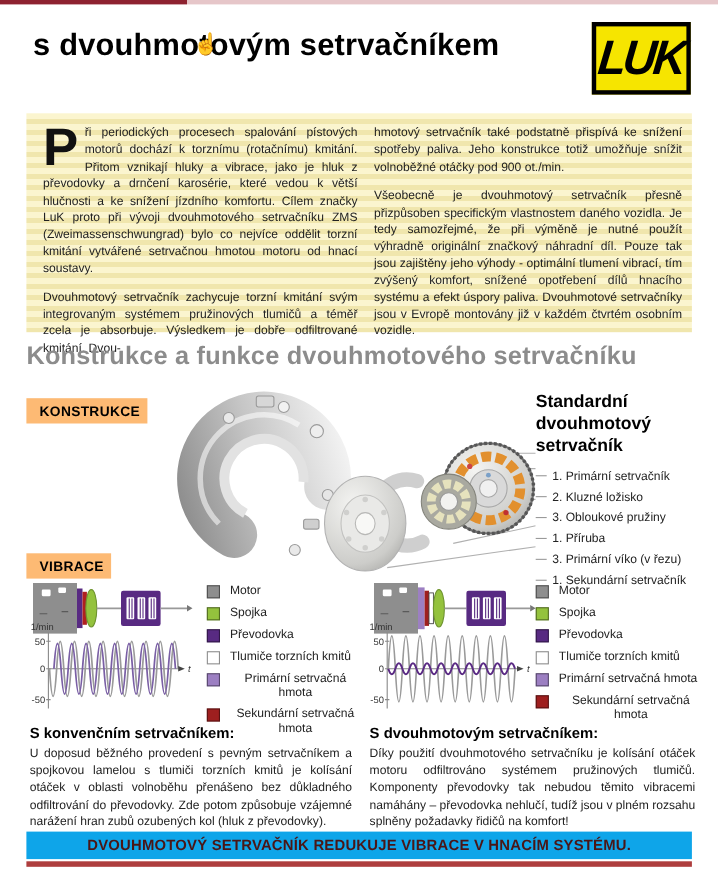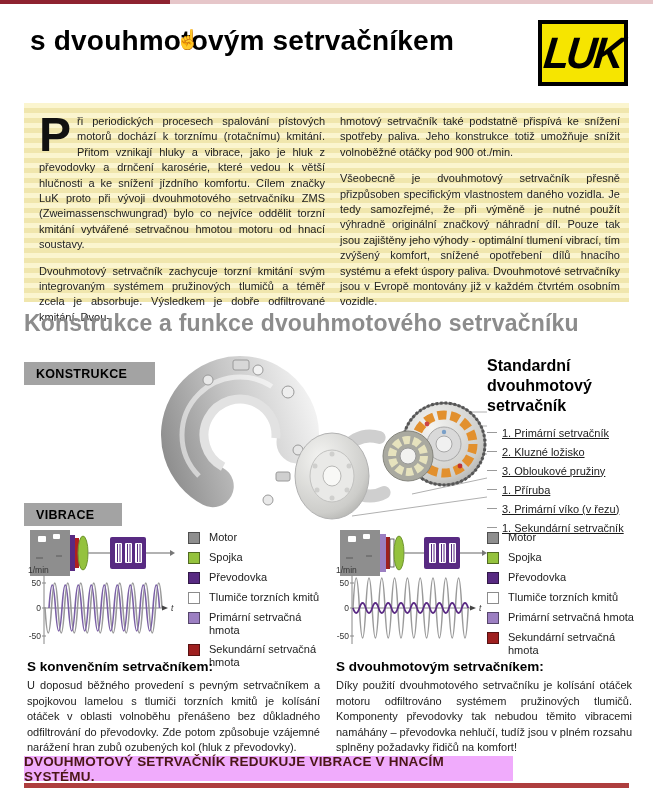--- a/index.html
+++ b/index.html
@@ -27,47 +27,47 @@
          background:repeating-linear-gradient(to bottom,#fbf5cf 0 5px,#f0e6ad 5px 10px);}
   .intro .col{position:absolute;top:11px;font-size:11px;line-height:1.4;text-align:justify;color:#222;}
   .col1{left:15px;width:286px;}
   .col2{left:316px;width:280px;}
   .dropcap{float:left;font-size:48px;line-height:38px;font-weight:bold;margin:2px 6px 0 0;color:#111;}
   .para2{margin-top:11px;}
 
   
   .section-heading{left:24px;top:310px;font-size:23px;font-weight:bold;color:#8c8c8c;letter-spacing:.2px;}
 
-  .tag-label{background:#a3a3a3;color:#000;font-weight:bold;font-size:12.5px;
-             padding:5px 28px 4px 12px;letter-spacing:.3px;}
+  .tag-label{background:#fdba74;color:#000;font-weight:bold;font-size:12.5px;
+             padding:5px 7px 4px 12px;letter-spacing:.3px;}
   .tag-konstrukce{left:24px;top:362px;}
   .tag-funkce{left:24px;top:503px;}
 
   
   .parts{left:487px;top:356px;width:160px;}
   .parts-title{font-size:16px;font-weight:bold;line-height:1.25;width:120px;color:#000;}
-  .parts-list{margin-top:7px;text-decoration:underline;}
+  .parts-list{margin-top:7px;}
   .part-row{display:flex;align-items:center;height:19px;font-size:11px;color:#222;}
   .leader-dash{width:10px;border-top:1px solid #9a9a9a;margin-right:5px;flex:none;}
 
   
-  .legend{width:140px;}
+  .legend{width:140px;text-align:center;}
   .legend-left{left:188px;top:531px;}
   .legend-right{left:487px;top:531px;width:152px;}
   .legend-item{display:flex;align-items:flex-start;margin-bottom:7px;font-size:11px;line-height:1.15;color:#222;}
   .swatch{width:10px;height:10px;border:1px solid rgba(0,0,0,.45);margin:1px 9px 0 0;flex:none;}
 
   
   .sub-head{font-size:13.5px;font-weight:bold;color:#000;}
   .sub-body{font-size:11px;line-height:1.42;text-align:justify;margin-top:4px;color:#222;}
   .block-left{left:27px;top:659px;width:293px;}
   .block-right{left:336px;top:659px;width:296px;}
 
   
-  .banner{left:24px;top:756px;width:489px;height:25px;background:#f0abfc;
+  .banner{left:24px;top:756px;width:605px;height:25px;background:#0ea5e9;
           display:flex;align-items:center;justify-content:center;}
   .banner span{font-size:13.5px;font-weight:bold;letter-spacing:.2px;color:#4a1616;}
 
   svg{display:block;}
 </style>
 </head>
 <body>
 
 <div class="page">
 

